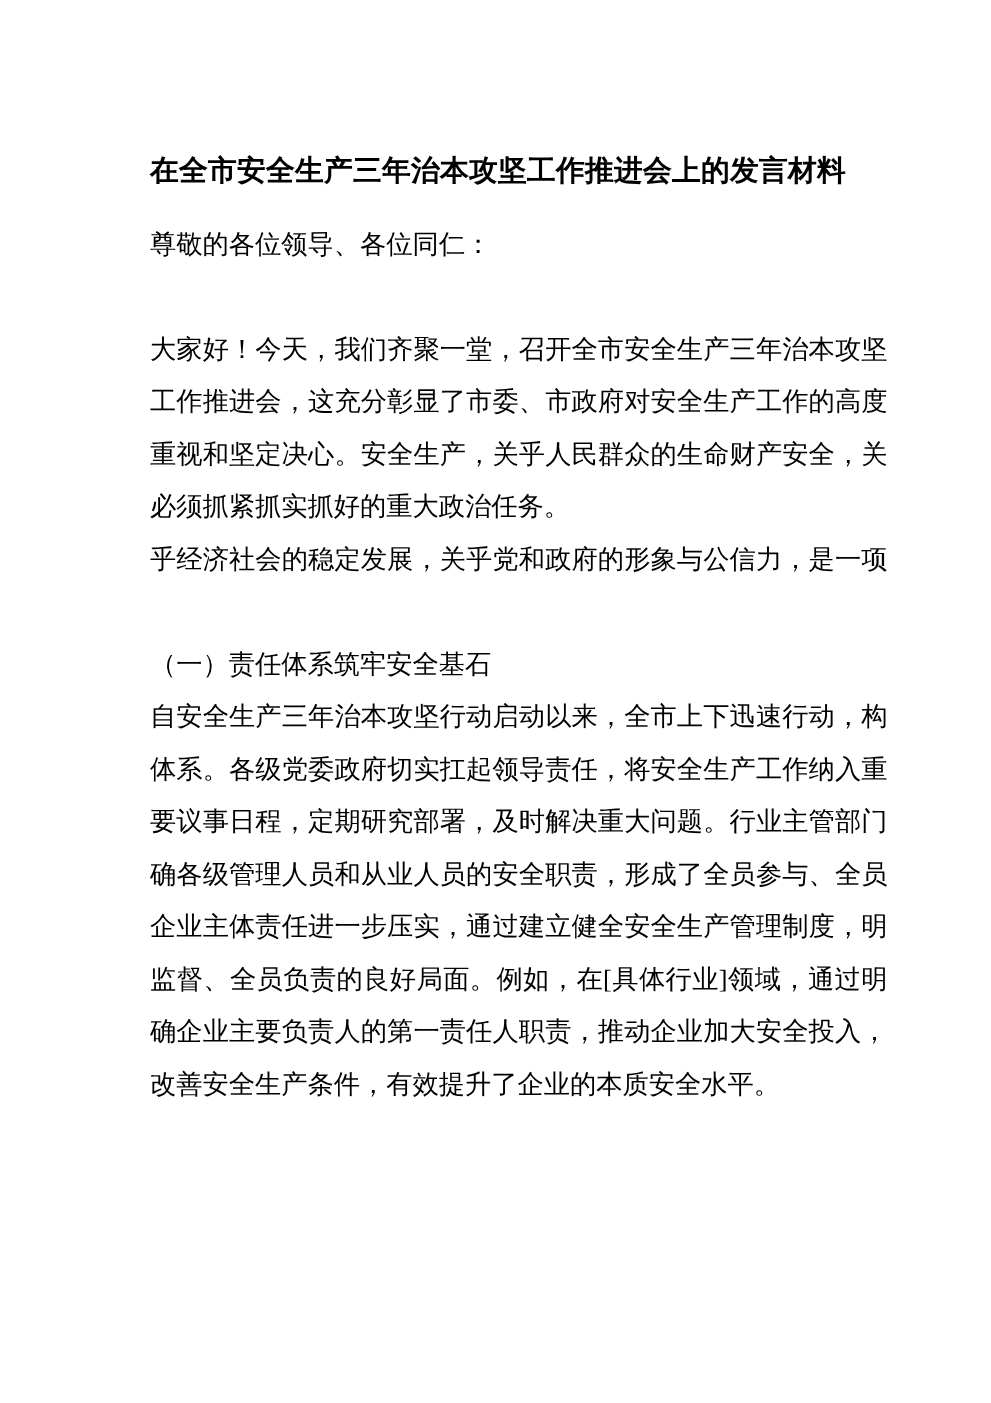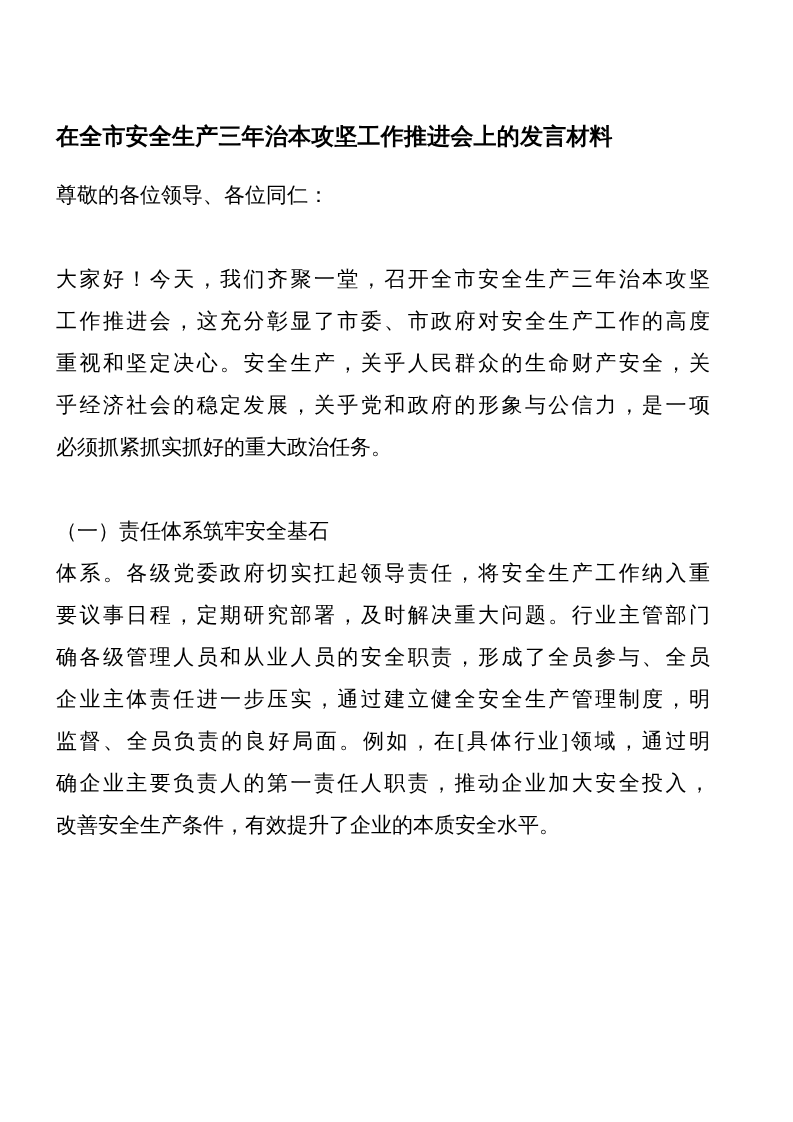--- a/index.html
+++ b/index.html
@@ -12,21 +12,21 @@
     width: 793px;
     height: 1122px;
     background: #ffffff;
     color: #000000;
     font-family: "Liberation Serif", "DejaVu Serif", serif;
     overflow: hidden;
     box-sizing: border-box;
   }
   .content {
     box-sizing: border-box;
-    padding: 115px 83px 0 56px;
+    padding: 115px 83px 0 120px;
     width: 100%;
   }
   .doc-title {
     font-family: "Liberation Sans", "DejaVu Sans", sans-serif;
     font-weight: bold;
     font-size: 23px;
     height: 42px;
     line-height: 42px;
     margin-bottom: 17px;
     white-space: nowrap;
@@ -57,28 +57,29 @@
 
     <div class="doc-title">在全市安全生产三年治本攻坚工作推进会上的发言材料</div>
 
     <div class="line">尊敬的各位领导、各位同仁：</div>
 
     <div class="blank"></div>
 
     <div class="line just">大家好！今天，我们齐聚一堂，召开全市安全生产三年治本攻坚</div>
     <div class="line just">工作推进会，这充分彰显了市委、市政府对安全生产工作的高度</div>
     <div class="line just">重视和坚定决心。安全生产，关乎人民群众的生命财产安全，关</div>
+    <div class="line">必须抓紧抓实抓好的重大政治任务。</div>
     <div class="line just">乎经济社会的稳定发展，关乎党和政府的形象与公信力，是一项</div>
-    <div class="line">必须抓紧抓实抓好的重大政治任务。</div>
 
     <div class="blank"></div>
 
 
     <div class="line">（一）责任体系筑牢安全基石</div>
 
+    <div class="line just">自安全生产三年治本攻坚行动启动以来，全市上下迅速行动，构</div>
     <div class="line just">体系。各级党委政府切实扛起领导责任，将安全生产工作纳入重</div>
     <div class="line just">要议事日程，定期研究部署，及时解决重大问题。行业主管部门</div>
     <div class="line just">确各级管理人员和从业人员的安全职责，形成了全员参与、全员</div>
     <div class="line just">企业主体责任进一步压实，通过建立健全安全生产管理制度，明</div>
     <div class="line just">监督、全员负责的良好局面。例如，在[具体行业]领域，通过明</div>
     <div class="line just">确企业主要负责人的第一责任人职责，推动企业加大安全投入，</div>
     <div class="line">改善安全生产条件，有效提升了企业的本质安全水平。</div>
 
   </div>
 </div>

